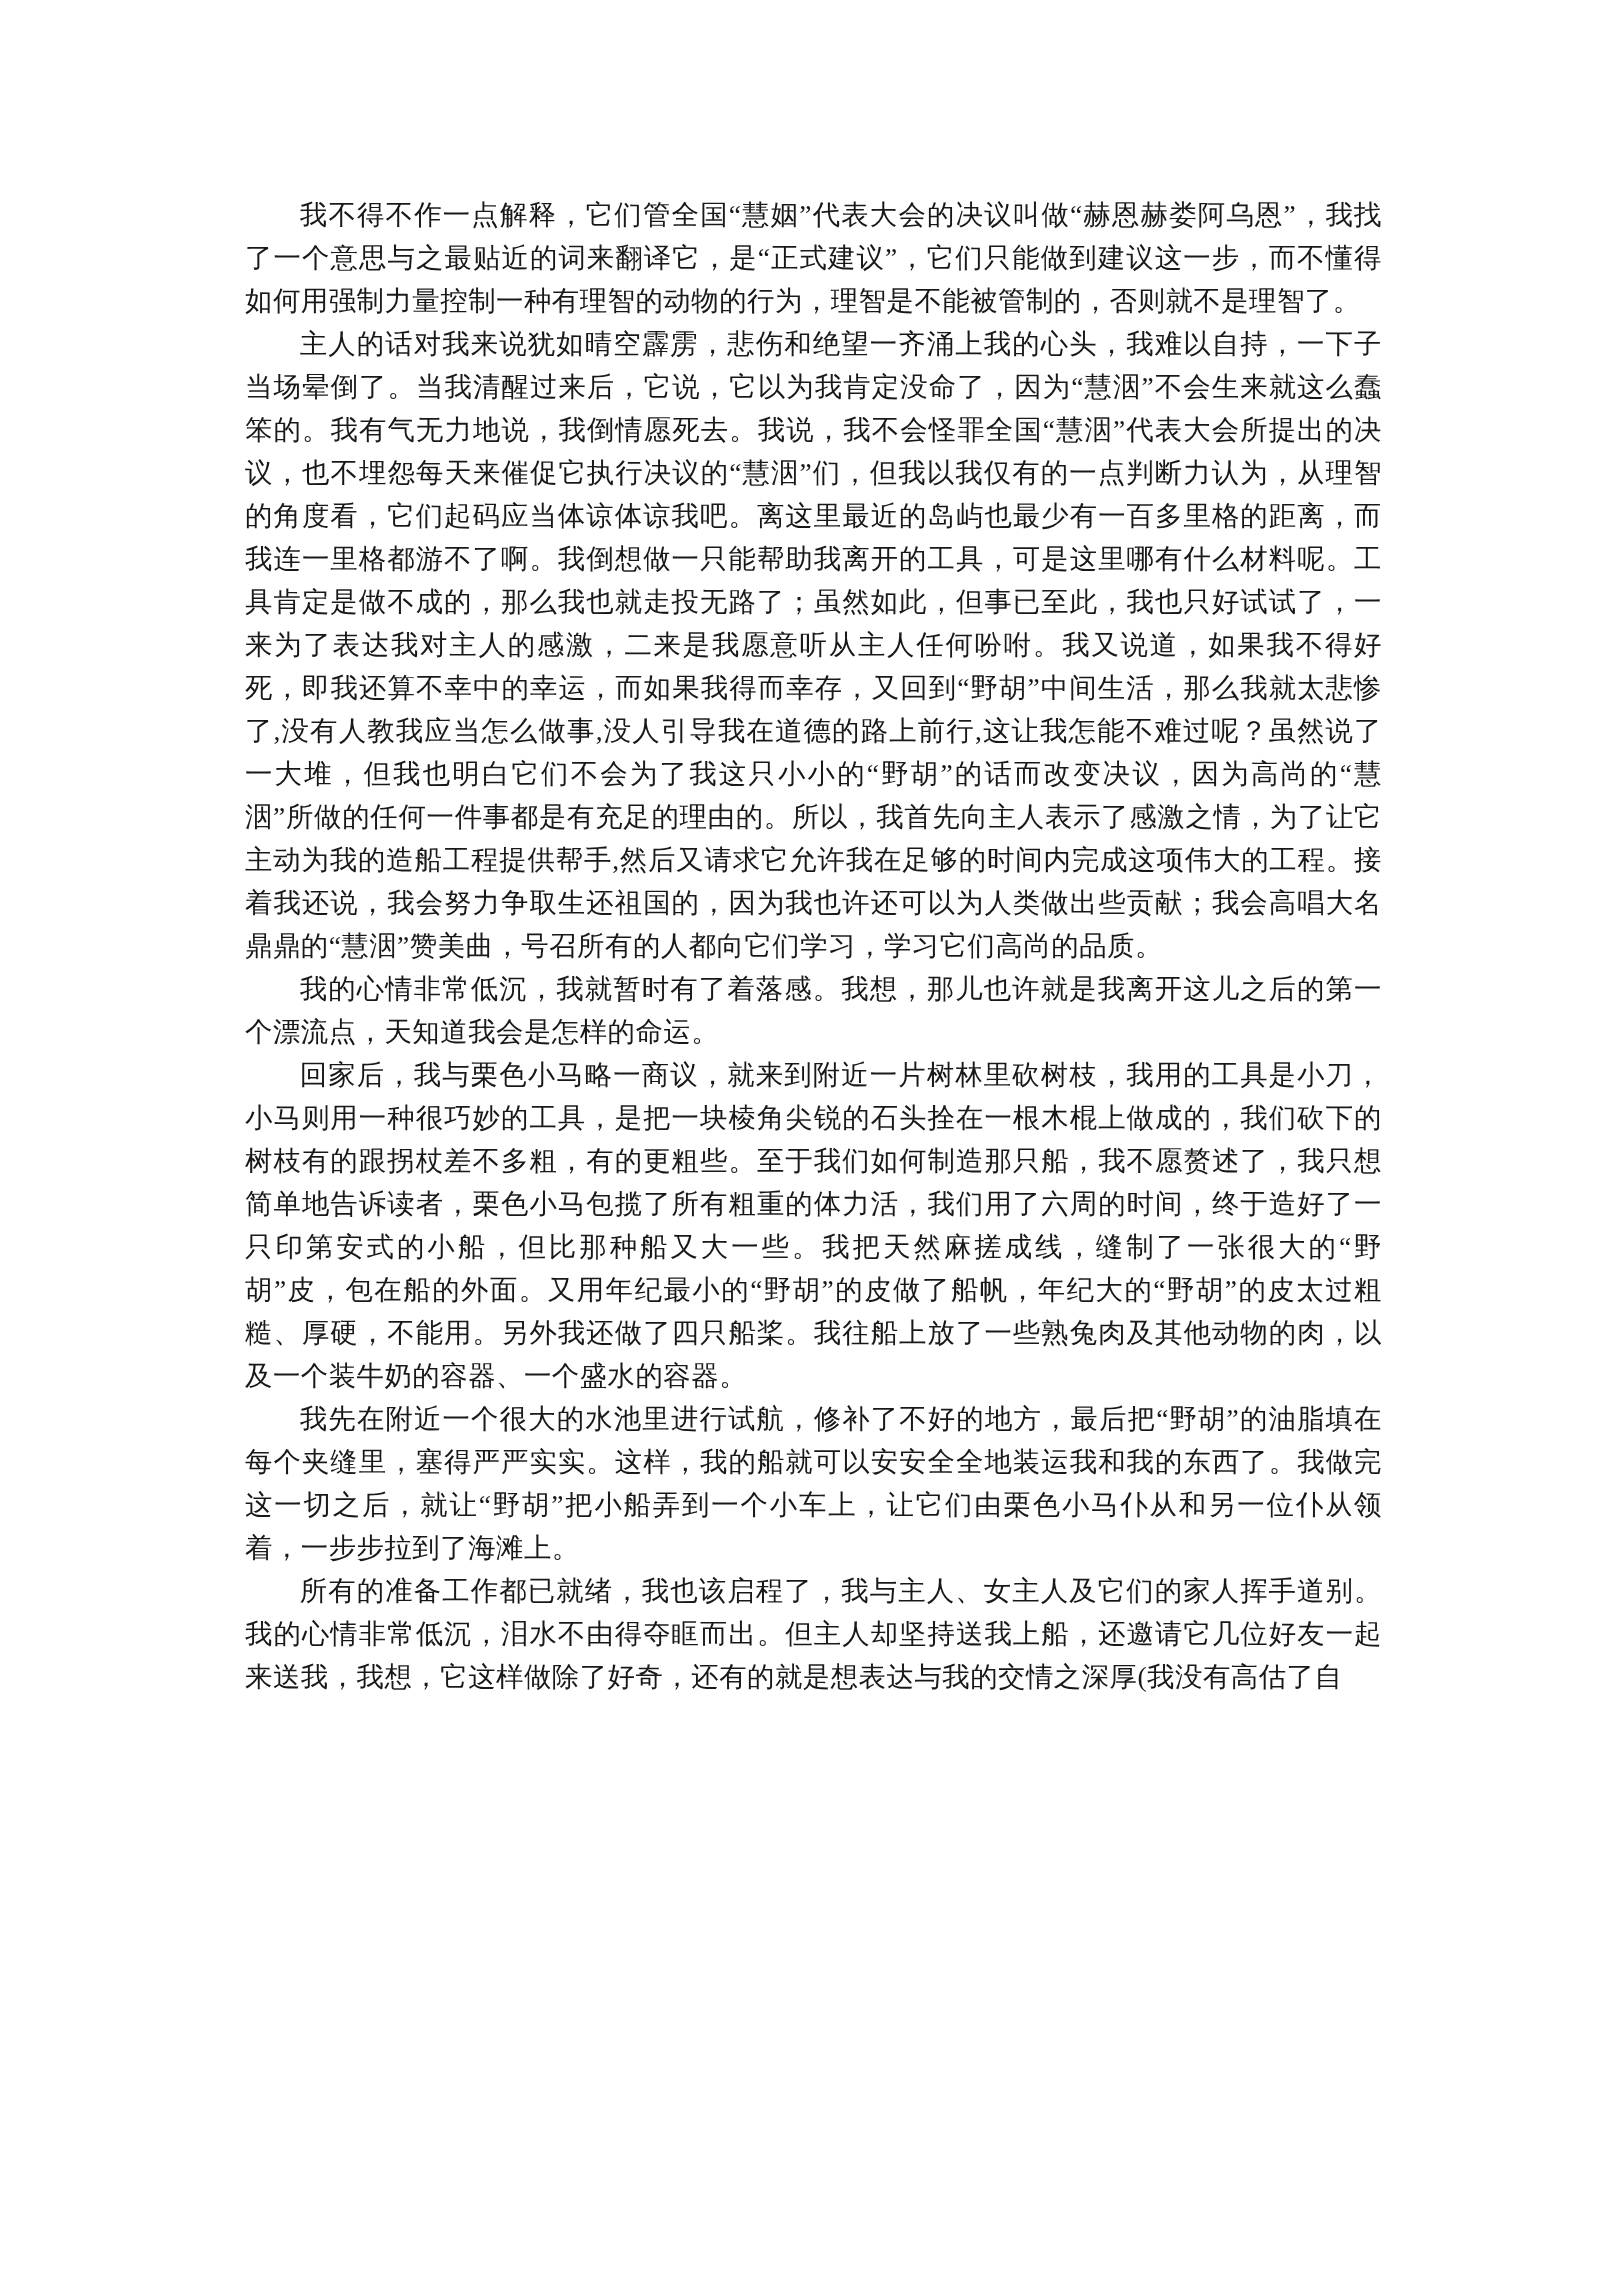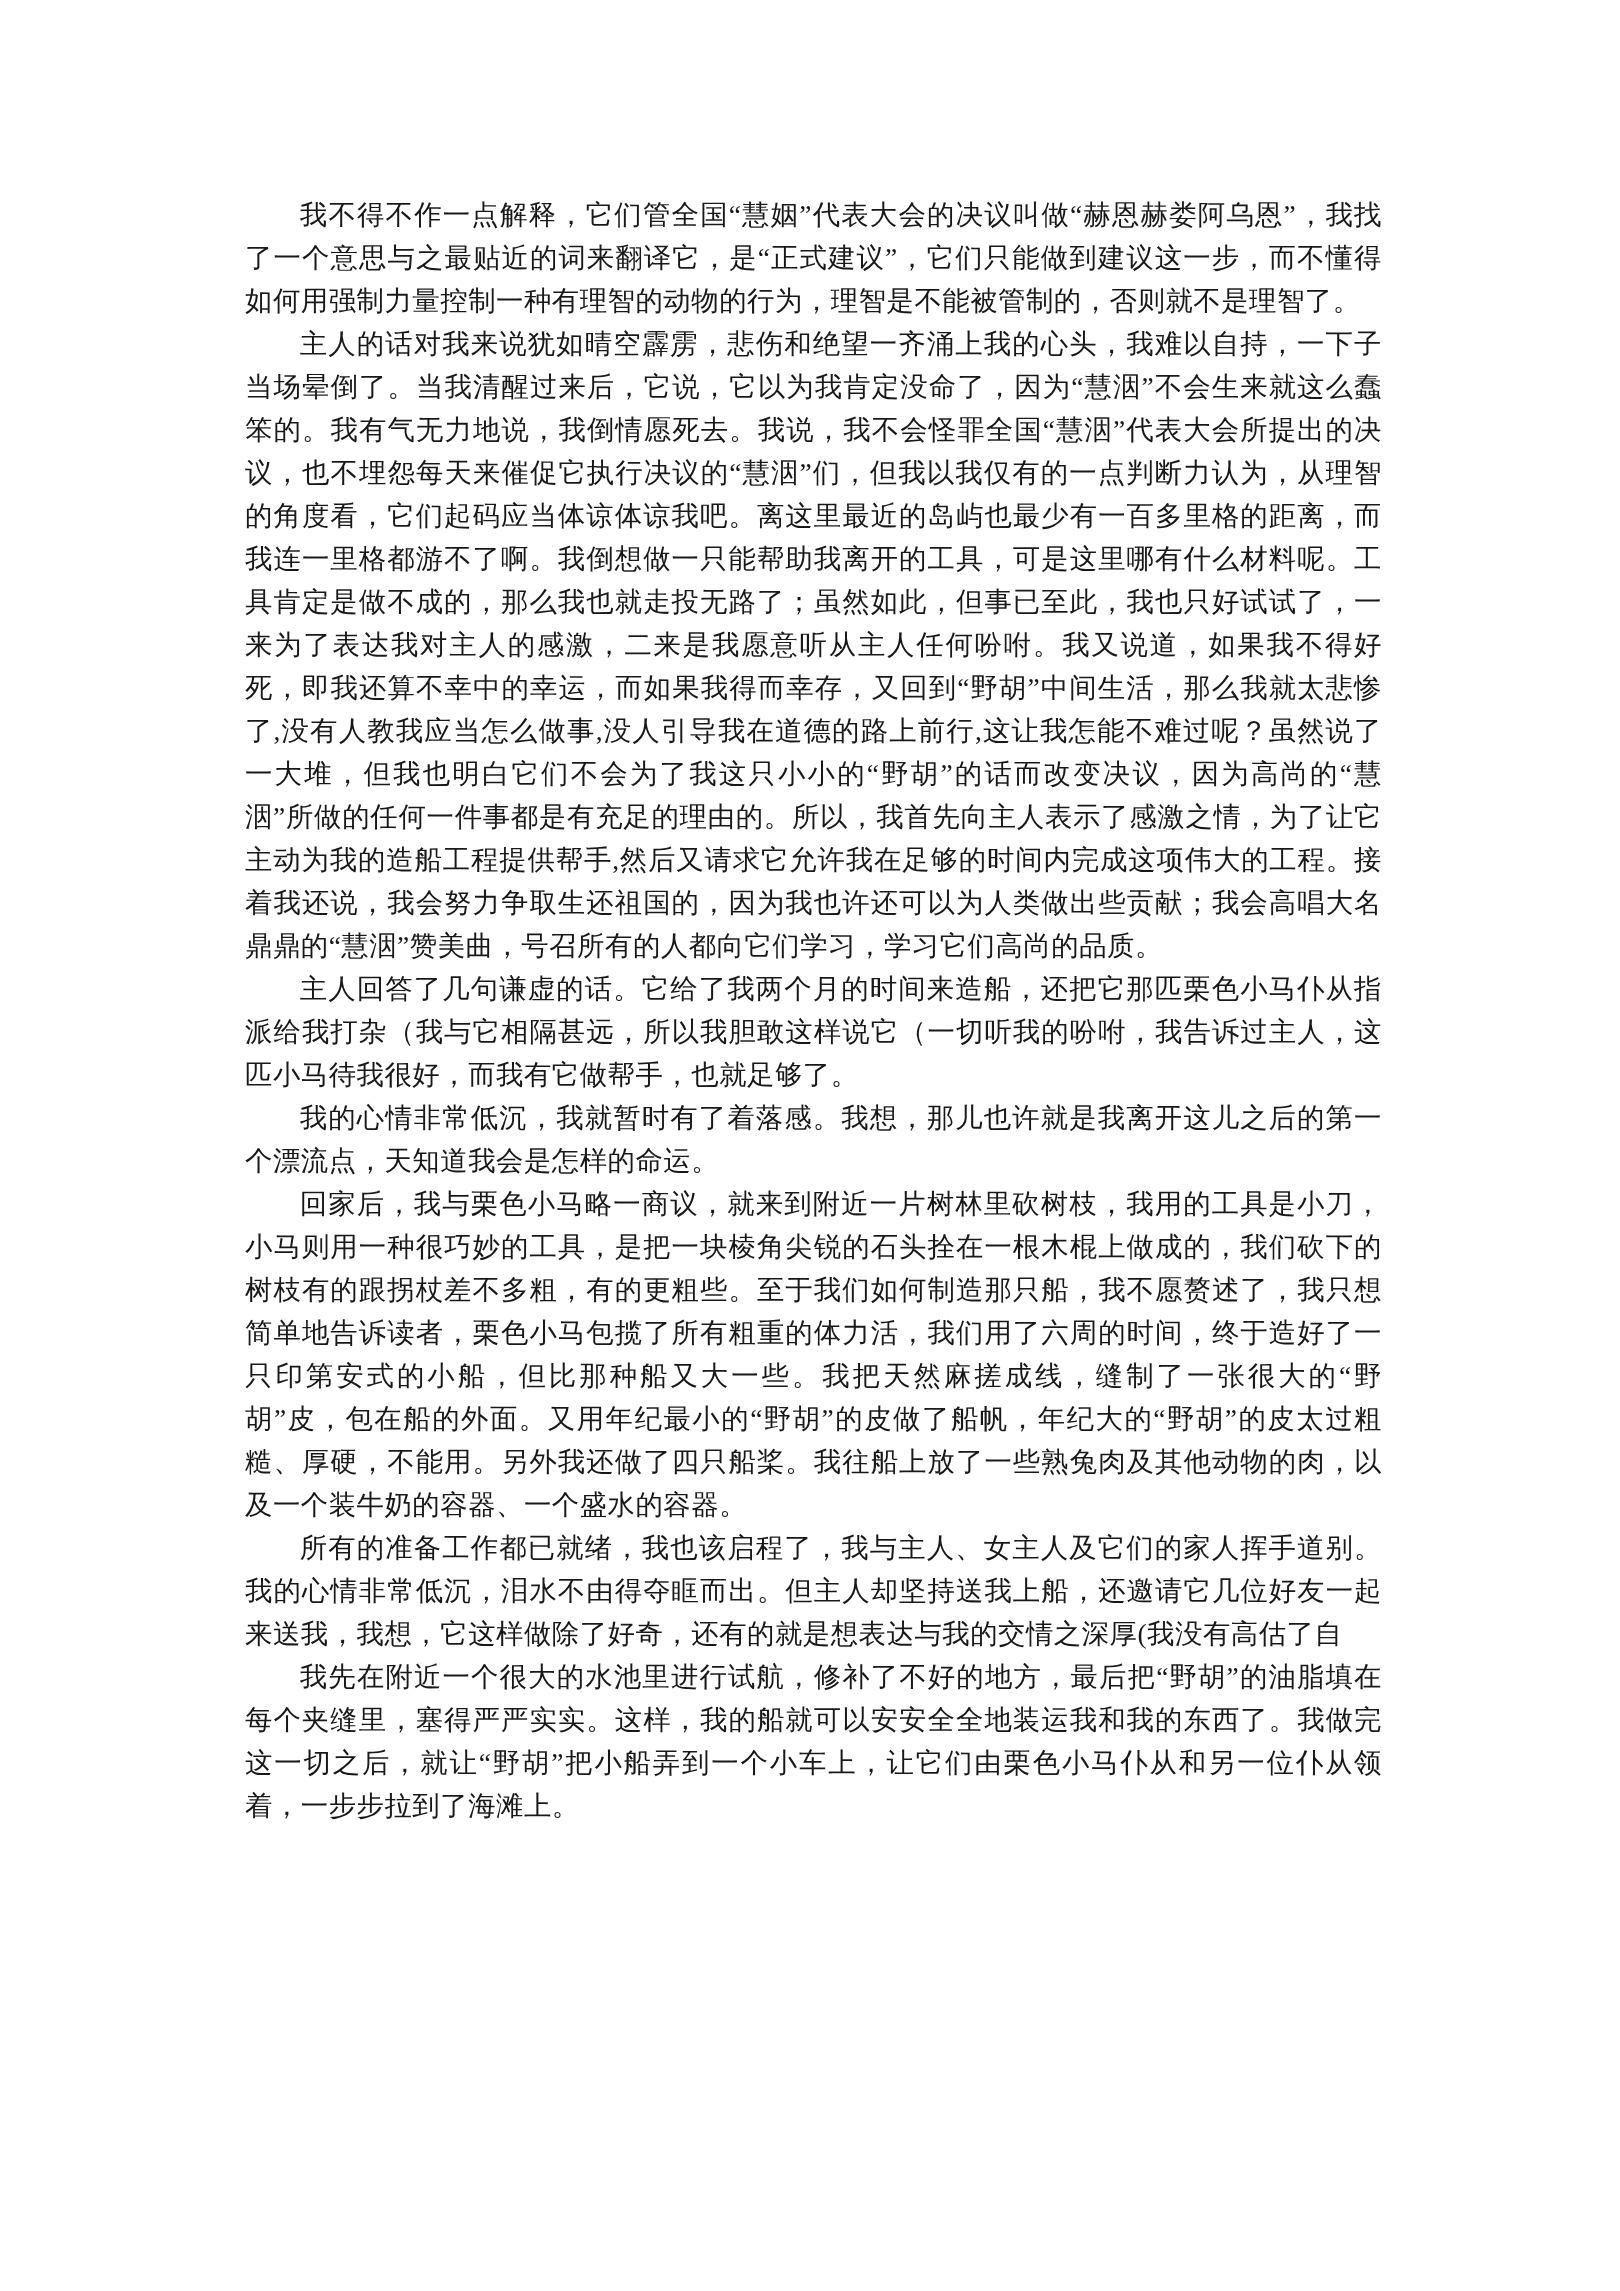--- a/index.html
+++ b/index.html
@@ -39,20 +39,19 @@
     text-indent: 2em;
   }
 </style>
 </head>
 <body>
 
 <div class="page">
   <div class="text-block">
     <p>我不得不作一点解释，它们管全国“慧姻”代表大会的决议叫做“赫恩赫娄阿乌恩”，我找了一个意思与之最贴近的词来翻译它，是“正式建议”，它们只能做到建议这一步，而不懂得如何用强制力量控制一种有理智的动物的行为，理智是不能被管制的，否则就不是理智了。</p>
     <p>主人的话对我来说犹如晴空霹雳，悲伤和绝望一齐涌上我的心头，我难以自持，一下子当场晕倒了。当我清醒过来后，它说，它以为我肯定没命了，因为“慧洇”不会生来就这么蠢笨的。我有气无力地说，我倒情愿死去。我说，我不会怪罪全国“慧洇”代表大会所提出的决议，也不埋怨每天来催促它执行决议的“慧洇”们，但我以我仅有的一点判断力认为，从理智的角度看，它们起码应当体谅体谅我吧。离这里最近的岛屿也最少有一百多里格的距离，而我连一里格都游不了啊。我倒想做一只能帮助我离开的工具，可是这里哪有什么材料呢。工具肯定是做不成的，那么我也就走投无路了；虽然如此，但事已至此，我也只好试试了，一来为了表达我对主人的感激，二来是我愿意听从主人任何吩咐。我又说道，如果我不得好死，即我还算不幸中的幸运，而如果我得而幸存，又回到“野胡”中间生活，那么我就太悲惨了,没有人教我应当怎么做事,没人引导我在道德的路上前行,这让我怎能不难过呢？虽然说了一大堆，但我也明白它们不会为了我这只小小的“野胡”的话而改变决议，因为高尚的“慧洇”所做的任何一件事都是有充足的理由的。所以，我首先向主人表示了感激之情，为了让它主动为我的造船工程提供帮手,然后又请求它允许我在足够的时间内完成这项伟大的工程。接着我还说，我会努力争取生还祖国的，因为我也许还可以为人类做出些贡献；我会高唱大名鼎鼎的“慧洇”赞美曲，号召所有的人都向它们学习，学习它们高尚的品质。</p>
-    <p>主人回答了几句谦虚的话。它给了我两个月的时间来造船，还把它那匹栗色小马仆从指派给我打杂（我与它相隔甚远，所以我胆敢这样说它（一切听我的吩咐，我告诉过主人，这匹小马待我很好，而我有它做帮手，也就足够了。</p>
     <p>我的心情非常低沉，我就暂时有了着落感。我想，那儿也许就是我离开这儿之后的第一个漂流点，天知道我会是怎样的命运。</p>
     <p>回家后，我与栗色小马略一商议，就来到附近一片树林里砍树枝，我用的工具是小刀，小马则用一种很巧妙的工具，是把一块棱角尖锐的石头拴在一根木棍上做成的，我们砍下的树枝有的跟拐杖差不多粗，有的更粗些。至于我们如何制造那只船，我不愿赘述了，我只想简单地告诉读者，栗色小马包揽了所有粗重的体力活，我们用了六周的时间，终于造好了一只印第安式的小船，但比那种船又大一些。我把天然麻搓成线，缝制了一张很大的“野胡”皮，包在船的外面。又用年纪最小的“野胡”的皮做了船帆，年纪大的“野胡”的皮太过粗糙、厚硬，不能用。另外我还做了四只船桨。我往船上放了一些熟兔肉及其他动物的肉，以及一个装牛奶的容器、一个盛水的容器。</p>
+    <p>我先在附近一个很大的水池里进行试航，修补了不好的地方，最后把“野胡”的油脂填在每个夹缝里，塞得严严实实。这样，我的船就可以安安全全地装运我和我的东西了。我做完这一切之后，就让“野胡”把小船弄到一个小车上，让它们由栗色小马仆从和另一位仆从领着，一步步拉到了海滩上。</p>
     <p>所有的准备工作都已就绪，我也该启程了，我与主人、女主人及它们的家人挥手道别。我的心情非常低沉，泪水不由得夺眶而出。但主人却坚持送我上船，还邀请它几位好友一起来送我，我想，它这样做除了好奇，还有的就是想表达与我的交情之深厚(我没有高估了自</p>
-    <p>我先在附近一个很大的水池里进行试航，修补了不好的地方，最后把“野胡”的油脂填在每个夹缝里，塞得严严实实。这样，我的船就可以安安全全地装运我和我的东西了。我做完这一切之后，就让“野胡”把小船弄到一个小车上，让它们由栗色小马仆从和另一位仆从领着，一步步拉到了海滩上。</p>
   </div>
 </div>
 
 
 </body></html>

